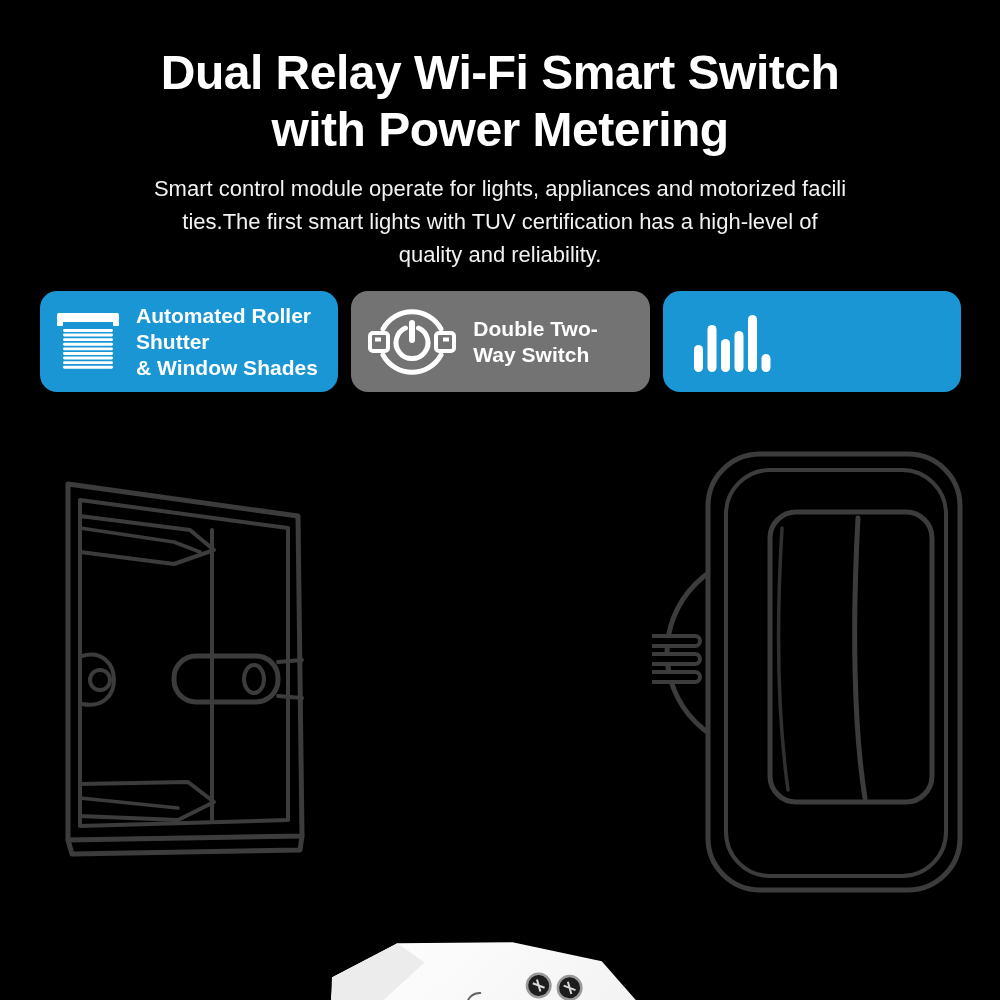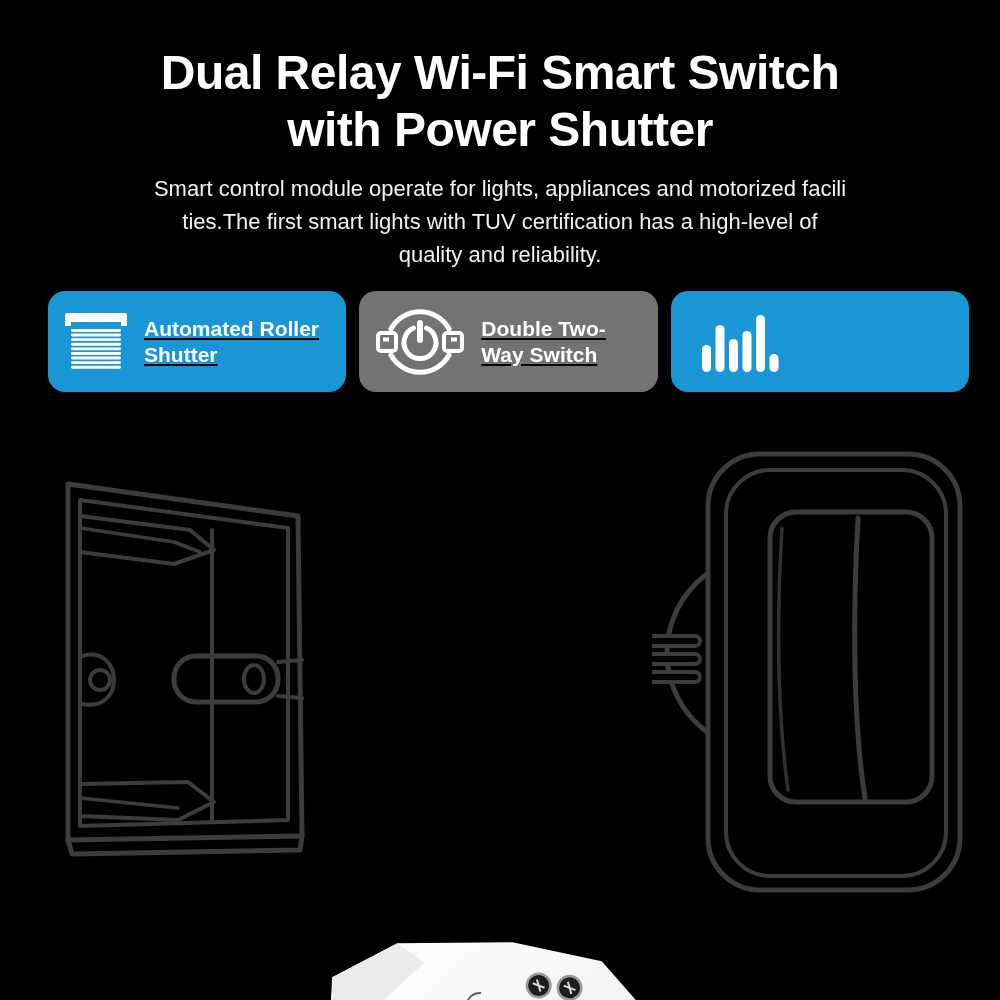--- a/index.html
+++ b/index.html
@@ -4,40 +4,40 @@
 <style>
   html,body{margin:0;padding:0;background:#000;}
   .stage{position:relative;width:1000px;height:1000px;background:#000;overflow:hidden;
          font-family:"Liberation Sans",sans-serif;}
   
   .title{position:absolute;top:44px;left:0;width:1000px;text-align:center;color:#fff;
          font-size:48px;line-height:57px;font-weight:bold;letter-spacing:-.5px;}
   .subtitle{position:absolute;top:172px;left:0;width:1000px;text-align:center;color:#f2f2f2;
             font-size:22px;line-height:33px;font-weight:400;}
   
-  .features{position:absolute;top:291px;left:48px;width:921px;height:91px;display:flex;gap:13px;text-decoration:underline;}
+  .features{position:absolute;top:291px;left:40px;width:921px;height:91px;display:flex;gap:13px;}
   .badge{flex:1 1 0;height:101px;border-radius:17px;display:flex;align-items:center;}
   .badge .icon-box{flex:0 0 auto;display:flex;align-items:center;justify-content:center;}
   .badge .txt{color:#fff;font-weight:bold;font-size:21px;line-height:26px;}
   
   .scene{position:absolute;top:430px;left:0;width:1000px;height:540px;}
   .outline-svg{position:absolute;}
   
   .device{position:absolute;left:328px;top:500px;width:322px;height:345px;transform:rotate(2.5deg);
           transform-origin:40% 40%;}
   .device .abs{position:absolute;}
 </style>
 </head>
 <body>
 
 <div class="stage">
 
   <div class="title">
     <div>Dual Relay Wi-Fi Smart Switch</div>
-    <div>with Power Shutter</div>
+    <div>with Power Metering</div>
   </div>
 
   <div class="subtitle">
     <div>Smart control module operate for lights, appliances and motorized facili</div>
     <div>ties.The first smart lights with TUV certification has a high-level of</div>
     <div>quality and reliability.</div>
   </div>
 
   <div class="features">
 
@@ -56,20 +56,21 @@
               <rect x="7" y="39" width="50" height="2.9" rx="1.4"></rect>
             <rect x="7" y="43.6" width="50" height="2.9" rx="1.4"></rect>
               <rect x="7" y="48.2" width="50" height="2.9" rx="1.4"></rect>
             <rect x="7" y="52.8" width="50" height="2.9" rx="1.4"></rect>
           </g>
         </svg>
       </div>
       <div class="txt">
         <div>Automated Roller</div>
         <div>Shutter</div>
+        <div>&amp; Window Shades</div>
       </div>
     </div>
 
     <div class="badge" style="background:#737373">
       <div class="icon-box" style="width:122px">
         <svg width="88" height="84" viewBox="0 0 88 84">
           <g fill="none" stroke="#fff" stroke-width="5" stroke-linecap="round">
             <path d="M15,29 A33,33 0 0 1 73,29"></path>
             <path d="M15,55 A33,33 0 0 0 73,55"></path>
             <path d="M37.5,28 A16,16 0 1 0 50.5,28"></path>

